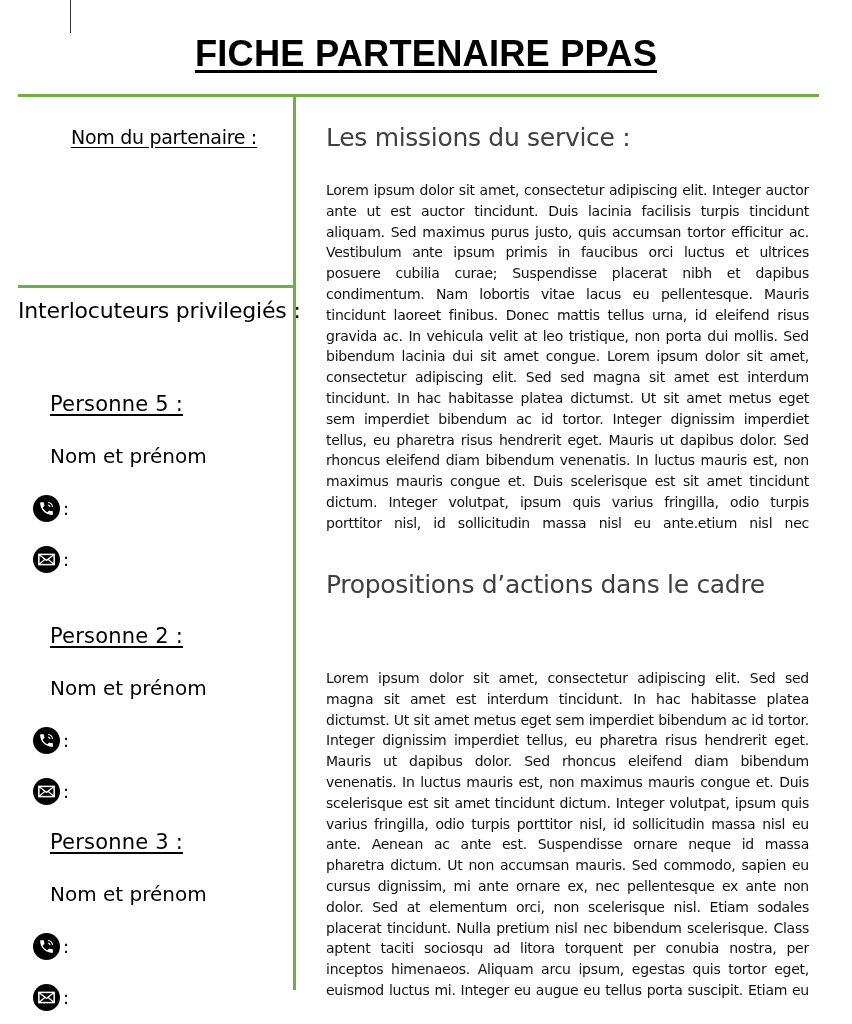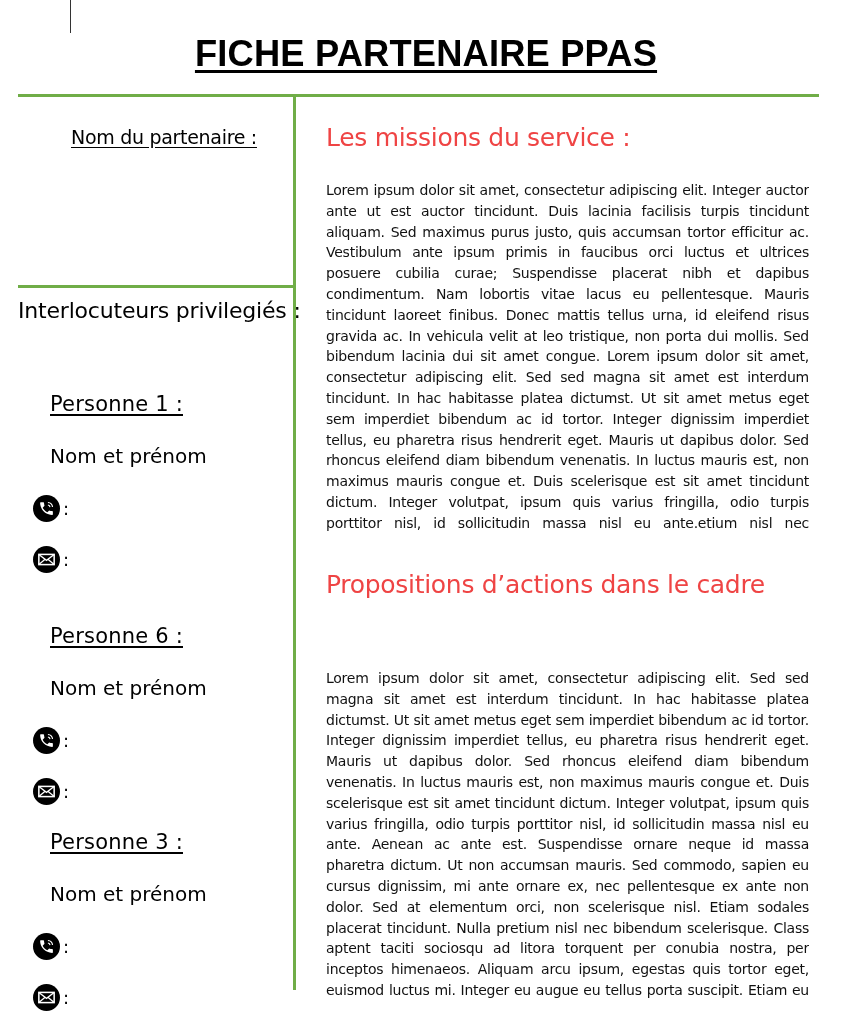--- a/index.html
+++ b/index.html
@@ -45,21 +45,21 @@
     }
     .contact-row {
       position: absolute; left: 33px; display: flex; align-items: center; gap: 3px;
     }
     .contact-icon {
       width: 27px; height: 27px; border-radius: 50%; background: #000;
       display: flex; align-items: center; justify-content: center;
     }
     .contact-colon { font-size: 18px; line-height: 27px; }
     .section-title {
-      position: absolute; left: 326px; color: #ef4444;
+      position: absolute; left: 326px; color: #404040;
       font-family: "DejaVu Sans", sans-serif; font-size: 25px; line-height: 33px; letter-spacing: -0.3px;
     }
     .body-text {
       position: absolute; left: 326px; width: 483px;
       font-family: "DejaVu Sans", sans-serif; font-size: 14px; line-height: 20.8px;
       text-align: justify; color: #111; letter-spacing: -0.25px; overflow: hidden;
     }
   </style>
 </head>
 <body>
@@ -72,21 +72,21 @@
 <div class="rule-v"></div>
 <div class="rule-h-left"></div>
 
 <div class="partner-label">Nom du partenaire :</div>
 
 <div class="contacts-title">
   <div>Interlocuteurs privilegiés :</div>
 </div>
 
 <div class="person-block" style="top:392px;">
-  <div class="person-head">Personne 1 :</div>
+  <div class="person-head">Personne 5 :</div>
   <div class="person-name">Nom et prénom</div>
   <div class="contact-row" style="top:103px;">
     <div class="contact-icon">
       <svg width="17" height="17" viewBox="0 0 24 24">
           <path fill="#fff" d="M6.6 10.8c1.4 2.8 3.8 5.1 6.6 6.6l2.2-2.2c.3-.3.7-.4 1-.2 1.1.4 2.3.6 3.6.6.6 0 1 .4 1 1V20c0 .6-.4 1-1 1C10.6 21 3 13.4 3 4c0-.6.4-1 1-1h3.5c.6 0 1 .4 1 1 0 1.3.2 2.5.6 3.6.1.3 0 .7-.2 1L6.6 10.8z"></path>
           <path fill="none" stroke="#fff" stroke-width="1.6" d="M14 3.5a7 7 0 0 1 6.5 6.5M14 7a3.5 3.5 0 0 1 3 3"></path>
         </svg>
     </div>
     <span class="contact-colon">:</span>
   </div>
@@ -95,21 +95,21 @@
       <svg width="17" height="13" viewBox="0 0 20 14">
           <rect x="1" y="1" width="18" height="12" fill="none" stroke="#fff" stroke-width="1.8"></rect>
           <path d="M1 1l9 7 9-7M1 13l7-6M19 13l-7-6" fill="none" stroke="#fff" stroke-width="1.5"></path>
         </svg>
     </div>
     <span class="contact-colon">:</span>
   </div>
 </div>
 
 <div class="person-block" style="top:624px;">
-  <div class="person-head">Personne 6 :</div>
+  <div class="person-head">Personne 2 :</div>
   <div class="person-name">Nom et prénom</div>
   <div class="contact-row" style="top:103px;">
     <div class="contact-icon">
       <svg width="17" height="17" viewBox="0 0 24 24">
           <path fill="#fff" d="M6.6 10.8c1.4 2.8 3.8 5.1 6.6 6.6l2.2-2.2c.3-.3.7-.4 1-.2 1.1.4 2.3.6 3.6.6.6 0 1 .4 1 1V20c0 .6-.4 1-1 1C10.6 21 3 13.4 3 4c0-.6.4-1 1-1h3.5c.6 0 1 .4 1 1 0 1.3.2 2.5.6 3.6.1.3 0 .7-.2 1L6.6 10.8z"></path>
           <path fill="none" stroke="#fff" stroke-width="1.6" d="M14 3.5a7 7 0 0 1 6.5 6.5M14 7a3.5 3.5 0 0 1 3 3"></path>
         </svg>
     </div>
     <span class="contact-colon">:</span>
   </div>

